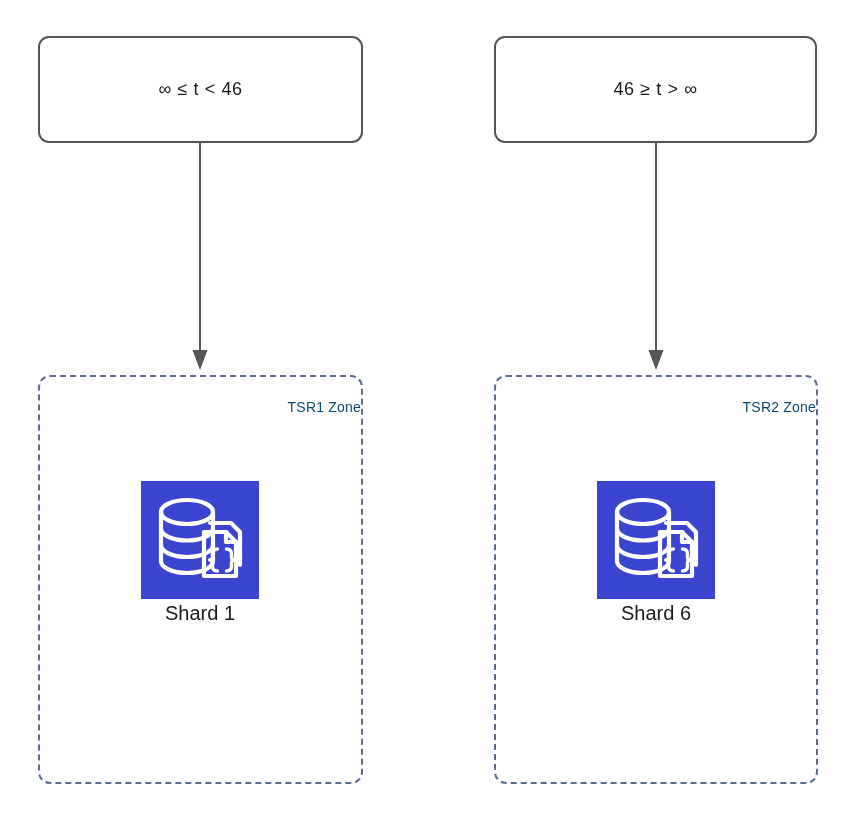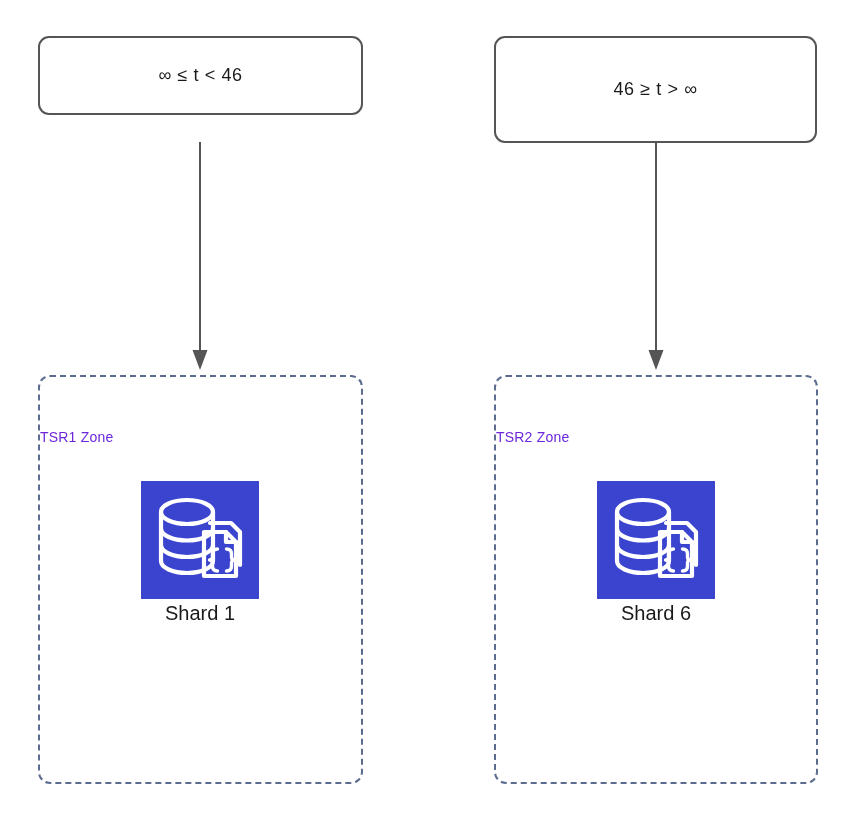--- a/index.html
+++ b/index.html
@@ -29,21 +29,21 @@
     display: flex;
     align-items: center;
     justify-content: center;
   }
   .cond-text {
     font-size: 18px;
     color: #1a1a1a;
     letter-spacing: 0.6px;
     white-space: nowrap;
   }
-  #cond-box-left  { left: 38px;  top: 36px; width: 325px; height: 79px; }
+  #cond-box-left  { left: 38px;  top: 36px; width: 325px; height: 107px; }
   #cond-box-right { left: 494px; top: 36px; width: 323px; height: 107px; }
 
   
   .arrow {
     position: absolute;
     width: 24px;
     height: 228px;
     overflow: visible;
   }
   #arrow-left  { left: 188px; top: 142px; }
@@ -58,25 +58,24 @@
     border-radius: 12px;
   }
   #zone-left  { left: 38px;  top: 375px; width: 325px; height: 409px; }
   #zone-right { left: 494px; top: 375px; width: 324px; height: 409px; }
 
   .zone-label {
     position: absolute;
     top: 22px;
     left: 0;
     width: 100%;
-    text-align: left;
+    text-align: right;
     font-size: 14px;
-    color: #6d28d9;
+    color: #0c4a6e;
     letter-spacing: 0.2px;
-    margin-top: 30px;
   }
 
   
   .shard-node {
     position: absolute;
     width: 160px;
     text-align: center;
   }
   #shard-node-left  { left: 120px; top: 481px; }
   #shard-node-right { left: 576px; top: 481px; }

